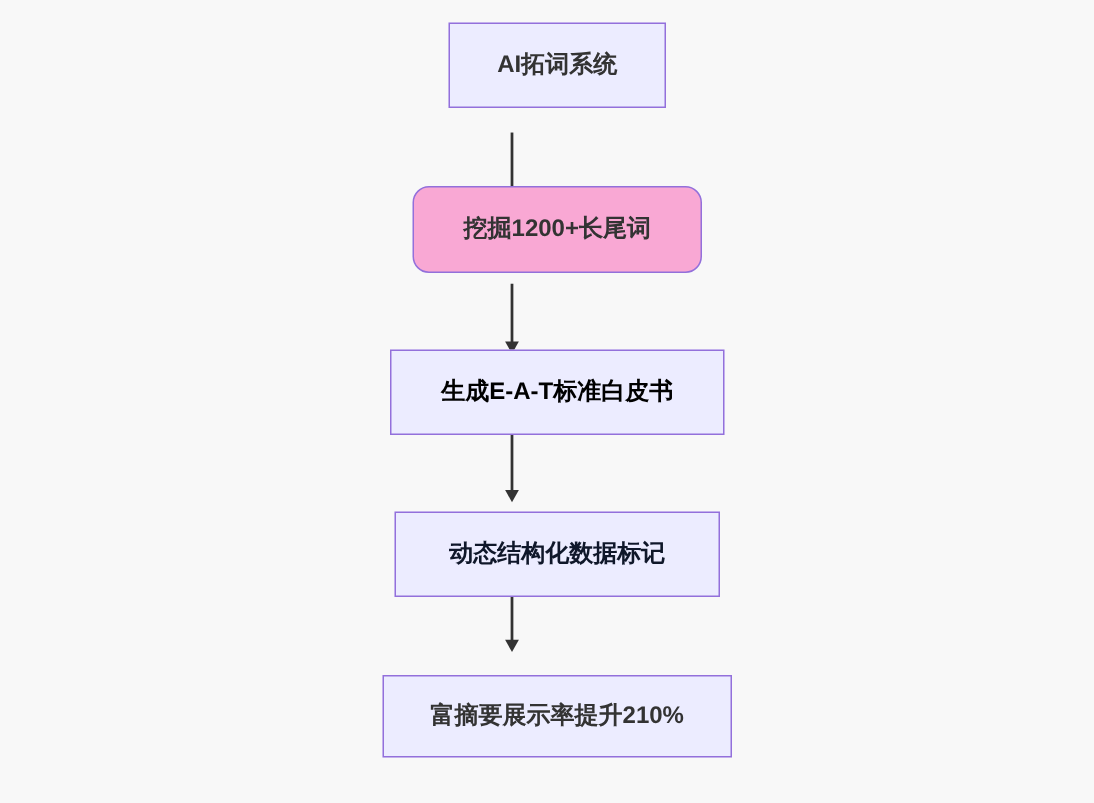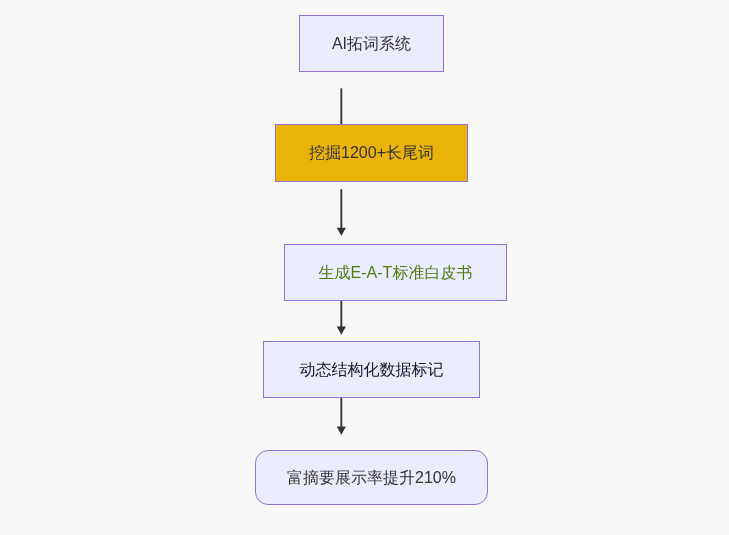--- a/index.html
+++ b/index.html
@@ -34,21 +34,21 @@
   }
   .node-label {
     font-size: 16px;
     line-height: 1.2;
     white-space: nowrap;
   }
 </style>
 </head>
 <body style="background: rgb(248, 248, 248);">
 
-<div class="canvas" style="width: 668px; height: 535px; background: rgb(248, 248, 248);">
+<div class="canvas" style="width: 668px; height: 535px; background: rgb(248, 248, 248); font-weight: bold;">
   <svg class="edges-layer" xmlns="http://www.w3.org/2000/svg" viewBox="0 0 729 535">
       <g>
         <line x1="372.5" y1="72" x2="372.5" y2="118" stroke="#333333" stroke-width="2"></line>
         <polygon points="367.5,115 377.5,115 372.5,124" fill="#333333"></polygon>
       </g>
       <g>
         <line x1="372.5" y1="182" x2="372.5" y2="227" stroke="#333333" stroke-width="2"></line>
         <polygon points="367.5,224 377.5,224 372.5,233" fill="#333333"></polygon>
       </g>
       <g>
@@ -57,26 +57,26 @@
       </g>
       <g>
         <line x1="372.5" y1="398" x2="372.5" y2="444" stroke="#333333" stroke-width="2"></line>
         <polygon points="367.5,441 377.5,441 372.5,450" fill="#333333"></polygon>
       </g>
     </svg>
   <div id="nodes-layer">
       <div class="node" style="left: 299px; top: 15px; width: 145px; height: 57px; background: rgb(236, 236, 255); border-color: rgb(147, 112, 219); color: rgb(51, 51, 51);">
     <span class="node-label">AI拓词系统</span>
   </div>
-      <div class="node" style="left: 275px; top: 124px; width: 193px; height: 58px; background: #eab308; border-color: rgb(147, 112, 219); color: rgb(51, 51, 51);">
+      <div class="node" style="left: 275px; top: 124px; width: 193px; height: 58px; background: #f9a8d4; border-color: rgb(147, 112, 219); color: rgb(51, 51, 51); border-radius: 11px;">
     <span class="node-label">挖掘1200+长尾词</span>
   </div>
-      <div class="node" style="left: 260px; top: 244px; width: 223px; height: 57px; background: rgb(236, 236, 255); border-color: rgb(147, 112, 219); color: #4d7c0f; margin-left: 24px;">
+      <div class="node" style="left: 260px; top: 233px; width: 223px; height: 57px; background: rgb(236, 236, 255); border-color: rgb(147, 112, 219); color: #000000;">
     <span class="node-label">生成E-A-T标准白皮书</span>
   </div>
       <div class="node" style="left: 263px; top: 341px; width: 217px; height: 57px; background: rgb(236, 236, 255); border-color: rgb(147, 112, 219); color: #0f172a;">
     <span class="node-label">动态结构化数据标记</span>
   </div>
-      <div class="node" style="left: 255px; top: 450px; width: 233px; height: 55px; background: rgb(236, 236, 255); border-color: rgb(147, 112, 219); color: rgb(51, 51, 51); border-radius: 13px;">
+      <div class="node" style="left: 255px; top: 450px; width: 233px; height: 55px; background: rgb(236, 236, 255); border-color: rgb(147, 112, 219); color: rgb(51, 51, 51);">
     <span class="node-label">富摘要展示率提升210%</span>
   </div>
     </div>
 </div>
 
 </body></html>

